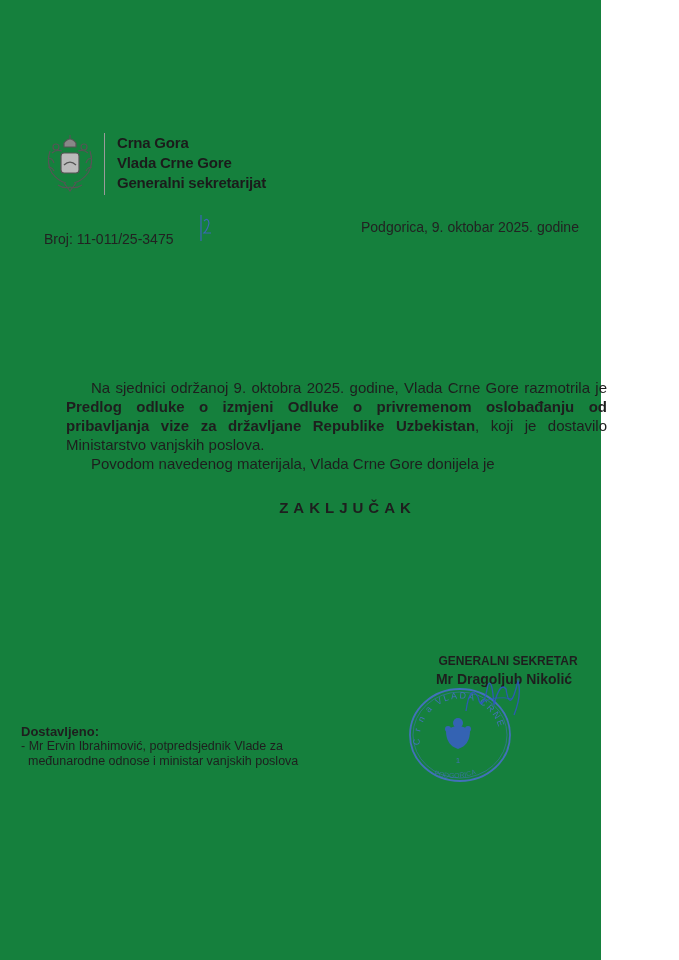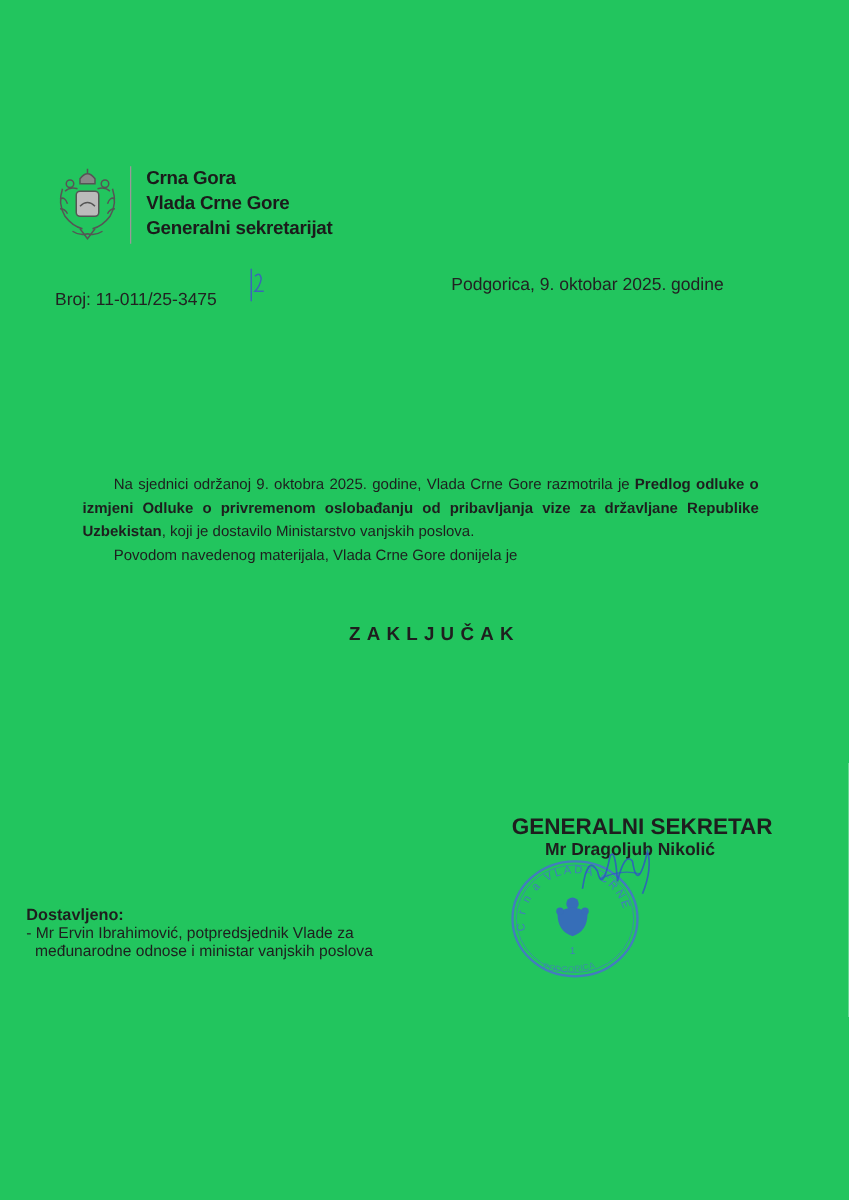--- a/index.html
+++ b/index.html
@@ -1,48 +1,48 @@
 <!DOCTYPE html>
 <html><head>
 <meta charset="utf-8">
 <style>
   html, body { margin: 0; padding: 0; }
   body {
     width: 679px; height: 960px; background: #ffffff;
     font-family: "Liberation Sans", "DejaVu Sans", sans-serif;
     color: #1a1a1a; position: relative; overflow: hidden;
   }
-  .page { position: absolute; left: 0; top: 0; width: 679px; height: 960px; background: #22c55e; }
+  .page { position: absolute; left: 0; top: 0; width: 601px; height: 960px; background: #15803d; }
 
   
   .header { position: absolute; left: 42px; top: 133px; height: 64px; display: flex; align-items: flex-start; }
   .coat { width: 56px; height: 62px; margin-right: 6px; }
   .divider { width: 1px; height: 62px; background: #9a9a9a; margin-right: 12px; }
   .header-lines { display: flex; flex-direction: column; }
   .header-lines span { font-size: 15px; font-weight: bold; line-height: 20px; color: #1b1b1b; letter-spacing: -0.2px; }
 
   
   .ref-row { position: absolute; left: 44px; top: 219px; width: 566px; font-size: 14px; color: #222; }
   .ref-left { position: absolute; left: 0; top: 12px; }
   .ref-mark { position: absolute; left: 155px; top: -6px; width: 14px; height: 30px; }
   .ref-right { position: absolute; left: 317px; top: 0; white-space: nowrap; }
 
   
-  .body-text { position: absolute; left: 66px; top: 378px; width: 541px; font-size: 12px; line-height: 19px; color: #1e1e1e; }
+  .body-text { position: absolute; left: 66px; top: 378px; width: 541px; font-size: 15px; line-height: 19px; color: #1e1e1e; }
   .para { margin: 0; text-align: justify; text-align-last: left; }
   .indent { text-indent: 25px; }
   .bold { font-weight: bold; }
 
   .heading { position: absolute; left: 0; width: 679px; top: 499px; text-align: center; font-size: 15px; font-weight: bold; letter-spacing: 5px; color: #1e1e1e; padding-left: 16px; box-sizing: border-box; }
 
   .conclusion { position: absolute; left: 66px; top: 542px; width: 541px; font-size: 15px; line-height: 19px; color: #1e1e1e; }
 
   
   .sig { position: absolute; left: 398px; top: 652px; width: 220px; text-align: center; }
-  .sig .title { font-size: 18px; font-weight: bold; line-height: 18px; color: #1e1e1e; text-align: right; }
+  .sig .title { font-size: 12px; font-weight: bold; line-height: 18px; color: #1e1e1e; }
   .sig .name { font-size: 14px; font-weight: bold; line-height: 18px; color: #1e1e1e; padding-right: 8px; }
 
   .stamp { position: absolute; left: 398px; top: 683px; width: 122px; height: 100px; }
   .signature { position: absolute; left: 460px; top: 675px; width: 70px; height: 55px; }
 
   
   .delivered { position: absolute; left: 21px; top: 724px; font-size: 12.5px; line-height: 15px; color: #1e1e1e; }
   .delivered .label { font-weight: bold; font-size: 13px; }
   .delivered .item { padding-left: 0; }
   .delivered .item2 { padding-left: 7px; }

